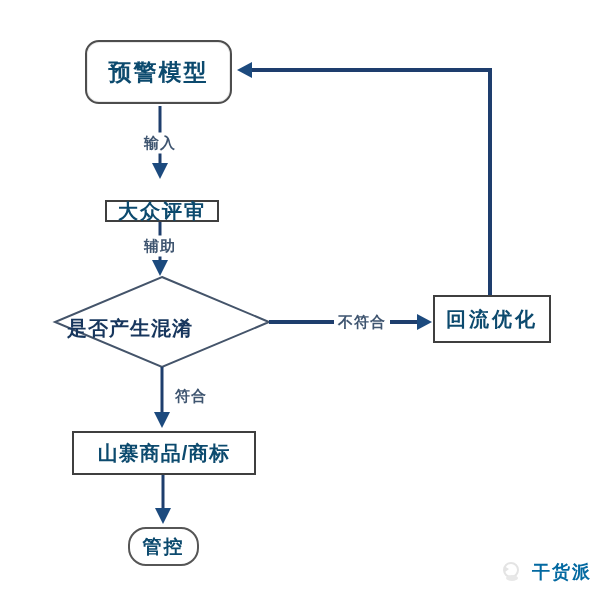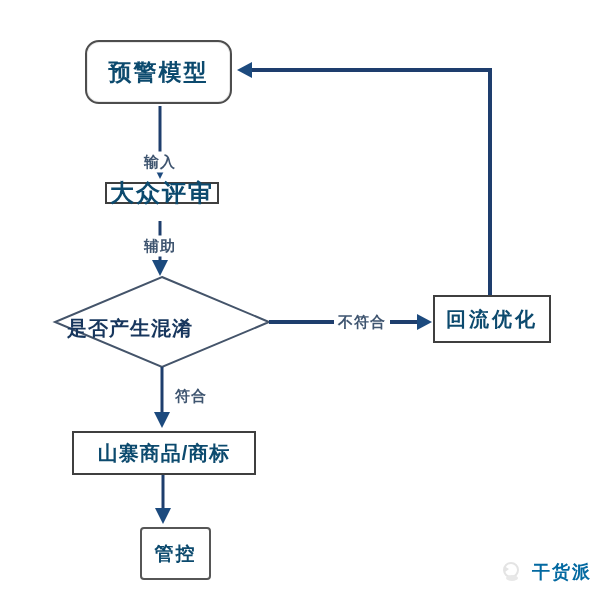--- a/index.html
+++ b/index.html
@@ -30,37 +30,37 @@
     box-sizing: border-box;
     white-space: nowrap;
   }
   .node-warning {
     left: 85px; top: 40px; width: 147px; height: 64px;
     border: 2px solid #4d4d4d; border-radius: 14px;
     font-size: 23px; letter-spacing: 2px;
     box-shadow: inset 0 0 0 1px #e8e8e8;
   }
   .node-review {
-    left: 105px; top: 182px; width: 114px; height: 22px;
+    left: 105px; top: 200px; width: 114px; height: 22px;
     border: 2px solid #3f3f3f;
-    font-size: 24px; letter-spacing: 2px;
+    font-size: 20px; letter-spacing: 2px;
   }
   .node-reflow {
     left: 433px; top: 295px; width: 118px; height: 48px;
     border: 2px solid #3f3f3f;
     font-size: 20px; letter-spacing: 3px;
   }
   .node-counterfeit {
     left: 72px; top: 431px; width: 184px; height: 44px;
     border: 2px solid #3f3f3f;
     font-size: 20px; letter-spacing: 1px;
   }
   .node-control {
-    left: 140px; top: 527px; width: 71px; height: 53px;
-    border: 2px solid #565656; border-radius: 4px;
+    left: 128px; top: 527px; width: 71px; height: 39px;
+    border: 2px solid #565656; border-radius: 18px;
     font-size: 19px; letter-spacing: 2px;
   }
   .diamond-label {
     position: absolute;
     z-index: 2;
     left: 67px; top: 309px; width: 190px;
     text-align: left;
     color: #17365d;
     font-size: 20px; font-weight: 700; letter-spacing: 1px;
     background: transparent;
@@ -125,21 +125,21 @@
   <div class="node node-review">大众评审</div>
 
   <div class="diamond-label">是否产生混淆</div>
 
   <div class="node node-counterfeit">山寨商品/商标</div>
 
   <div class="node node-reflow">回流优化</div>
 
   <div class="node node-control">管控</div>
 
-  <div class="edge-label" style="left:160px; top:143px;margin-top:19px;">输入</div>
+  <div class="edge-label" style="left:160px; top:143px;">输入</div>
 
   <div class="edge-label" style="left:160px; top:246px;">辅助</div>
 
   <div class="edge-label" style="left:362px; top:322px;">不符合</div>
 
   <div class="edge-label" style="left:159px; top:396px;margin-left:32px;">符合</div>
 
   <div class="watermark">
     <svg width="24" height="24" viewBox="0 0 24 24">
       <circle cx="10" cy="10" r="7" fill="none" stroke="#e4e4e4" stroke-width="2"></circle>

